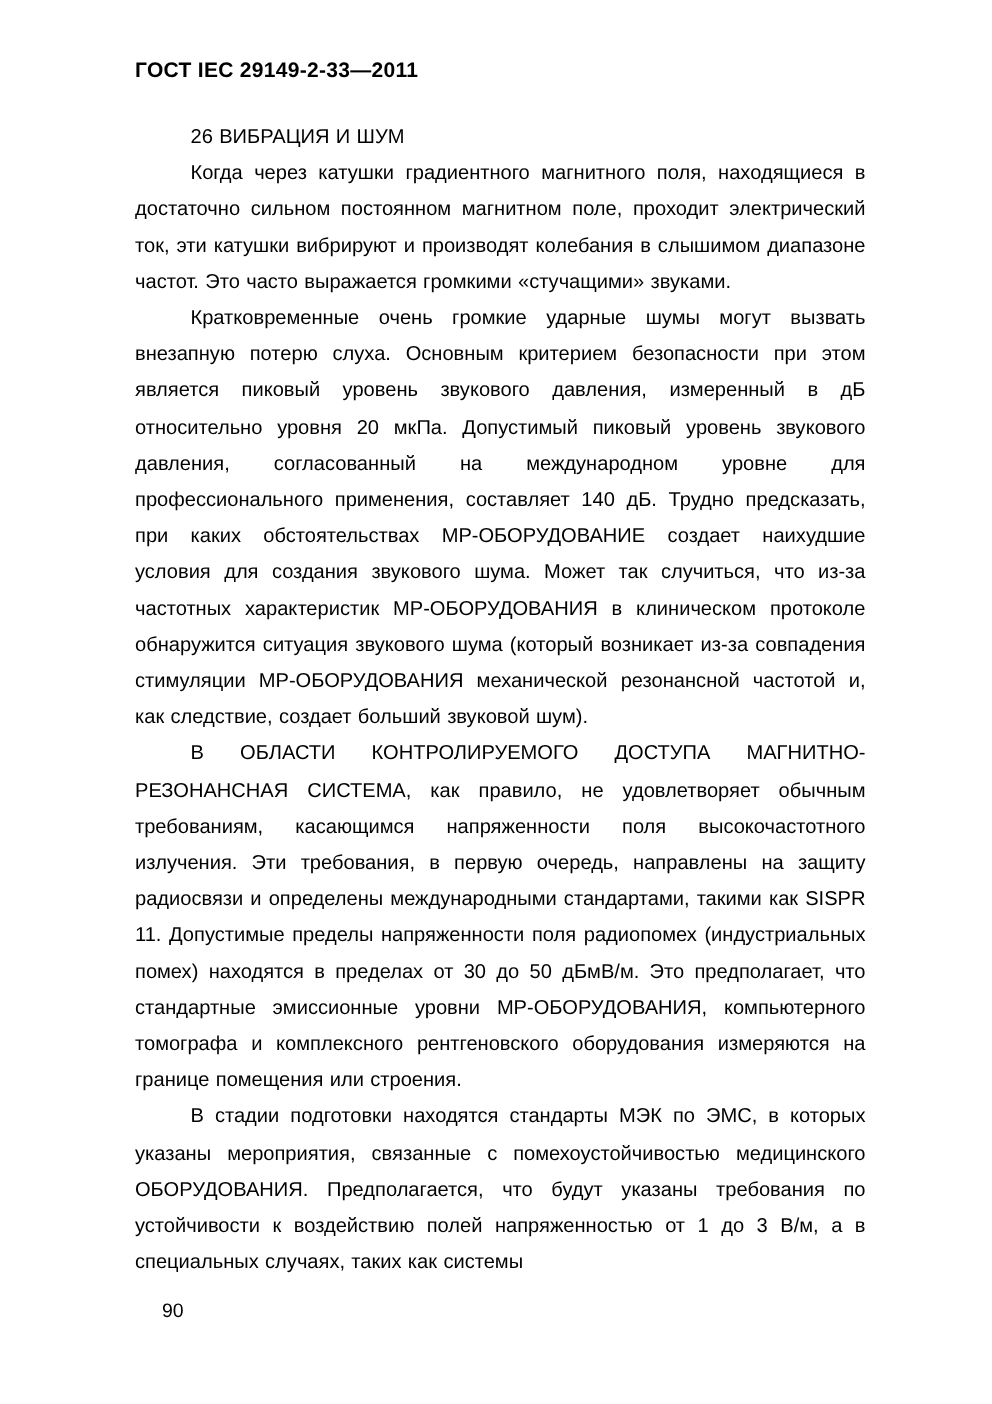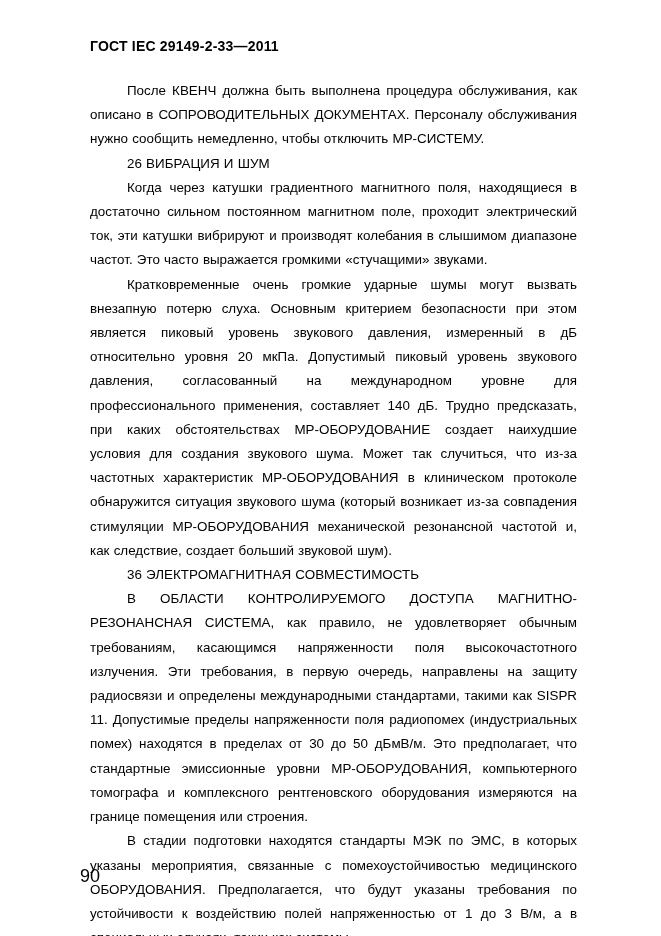--- a/index.html
+++ b/index.html
@@ -33,34 +33,32 @@
     line-height: 24.2px;
     text-align: justify;
     text-indent: 37px;
     word-spacing: 0.5px;
   }
   .doc-body p.heading {
     text-align: left;
   }
   .page-number {
     position: absolute;
-    left: 80px;
+    left: 108px;
     top: 866px;
-    font-size: 18px;
+    font-size: 13px;
   }
 </style>
 </head>
 <body>
 
 <div class="page">
   <div class="doc-header">ГОСТ IEC 29149-2-33—2011</div>
   <div class="doc-body">
-      <p class="para">После КВЕНЧ должна быть выполнена процедура обслуживания, как описано в СОПРОВОДИТЕЛЬНЫХ ДОКУМЕНТАХ. Персоналу обслуживания нужно сообщить немедленно, чтобы отключить МР-СИСТЕМУ.</p>
       <p class="heading">26 ВИБРАЦИЯ И ШУМ</p>
       <p class="para">Когда через катушки градиентного магнитного поля, находящиеся в достаточно сильном постоянном магнитном поле, проходит электрический ток, эти катушки вибрируют и производят колебания в слышимом диапазоне частот. Это часто выражается громкими «стучащими» звуками.</p>
       <p class="para">Кратковременные очень громкие ударные шумы могут вызвать внезапную потерю слуха. Основным критерием безопасности при этом является пиковый уровень звукового давления, измеренный в дБ относительно уровня 20 мкПа. Допустимый пиковый уровень звукового давления, согласованный на международном уровне для профессионального применения, составляет 140 дБ. Трудно предсказать, при каких обстоятельствах МР-ОБОРУДОВАНИЕ создает наихудшие условия для создания звукового шума. Может так случиться, что из-за частотных характеристик МР-ОБОРУДОВАНИЯ в клиническом протоколе обнаружится ситуация звукового шума (который возникает из-за совпадения стимуляции МР-ОБОРУДОВАНИЯ механической резонансной частотой и, как следствие, создает больший звуковой шум).</p>
-      <p class="heading">36 ЭЛЕКТРОМАГНИТНАЯ СОВМЕСТИМОСТЬ</p>
       <p class="para">В ОБЛАСТИ КОНТРОЛИРУЕМОГО ДОСТУПА МАГНИТНО-РЕЗОНАНСНАЯ СИСТЕМА, как правило, не удовлетворяет обычным требованиям, касающимся напряженности поля высокочастотного излучения. Эти требования, в первую очередь, направлены на защиту радиосвязи и определены международными стандартами, такими как SISPR 11. Допустимые пределы напряженности поля радиопомех (индустриальных помех) находятся в пределах от 30 до 50 дБмВ/м. Это предполагает, что стандартные эмиссионные уровни МР-ОБОРУДОВАНИЯ, компьютерного томографа и комплексного рентгеновского оборудования измеряются на границе помещения или строения.</p>
       <p class="para">В стадии подготовки находятся стандарты МЭК по ЭМС, в которых указаны мероприятия, связанные с помехоустойчивостью медицинского ОБОРУДОВАНИЯ. Предполагается, что будут указаны требования по устойчивости к воздействию полей напряженностью от 1 до 3 В/м, а в специальных случаях, таких как системы</p>
     </div>
 </div>
 
 <div class="page-number">90</div>
 
 </body></html>

